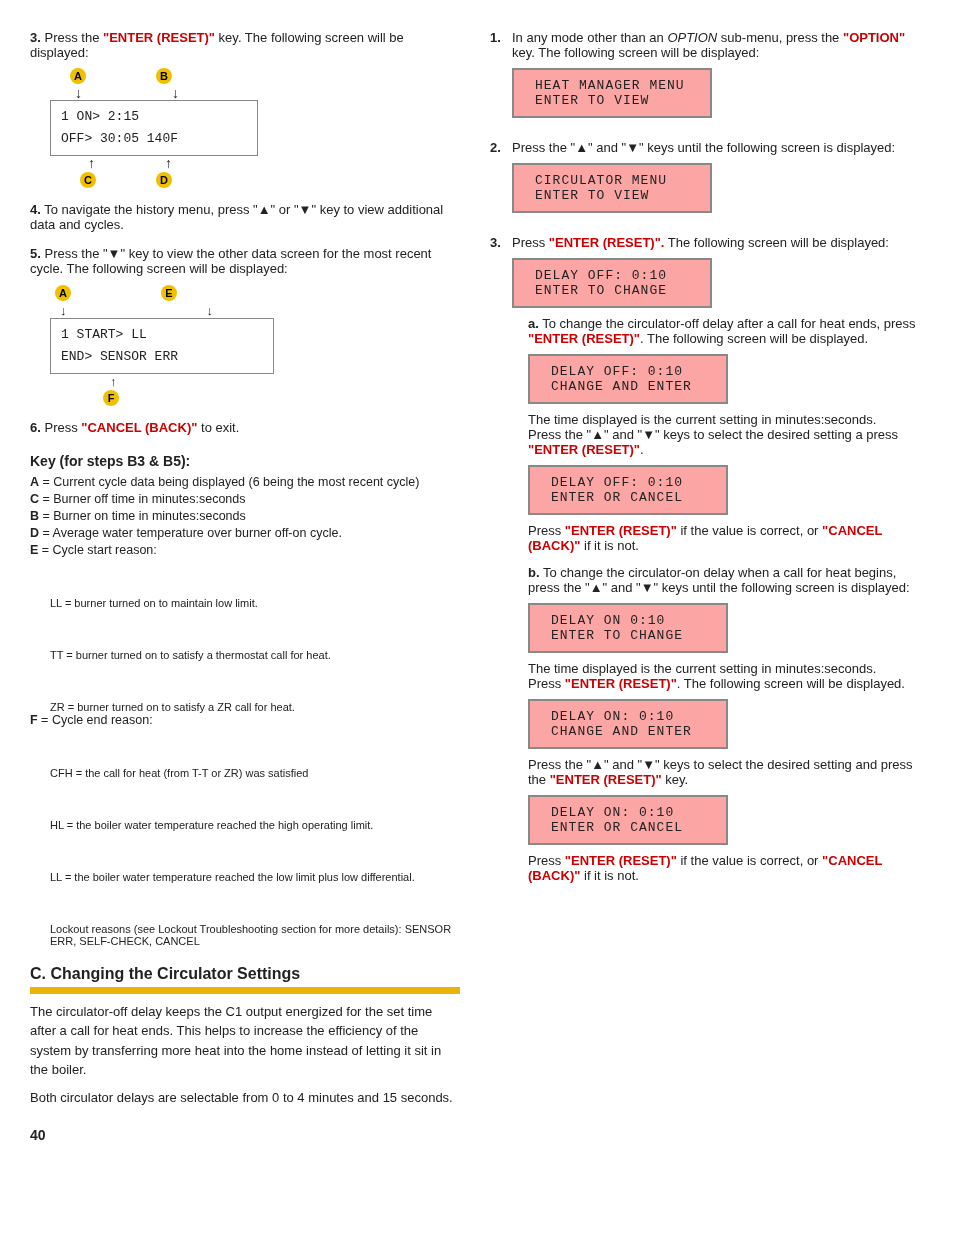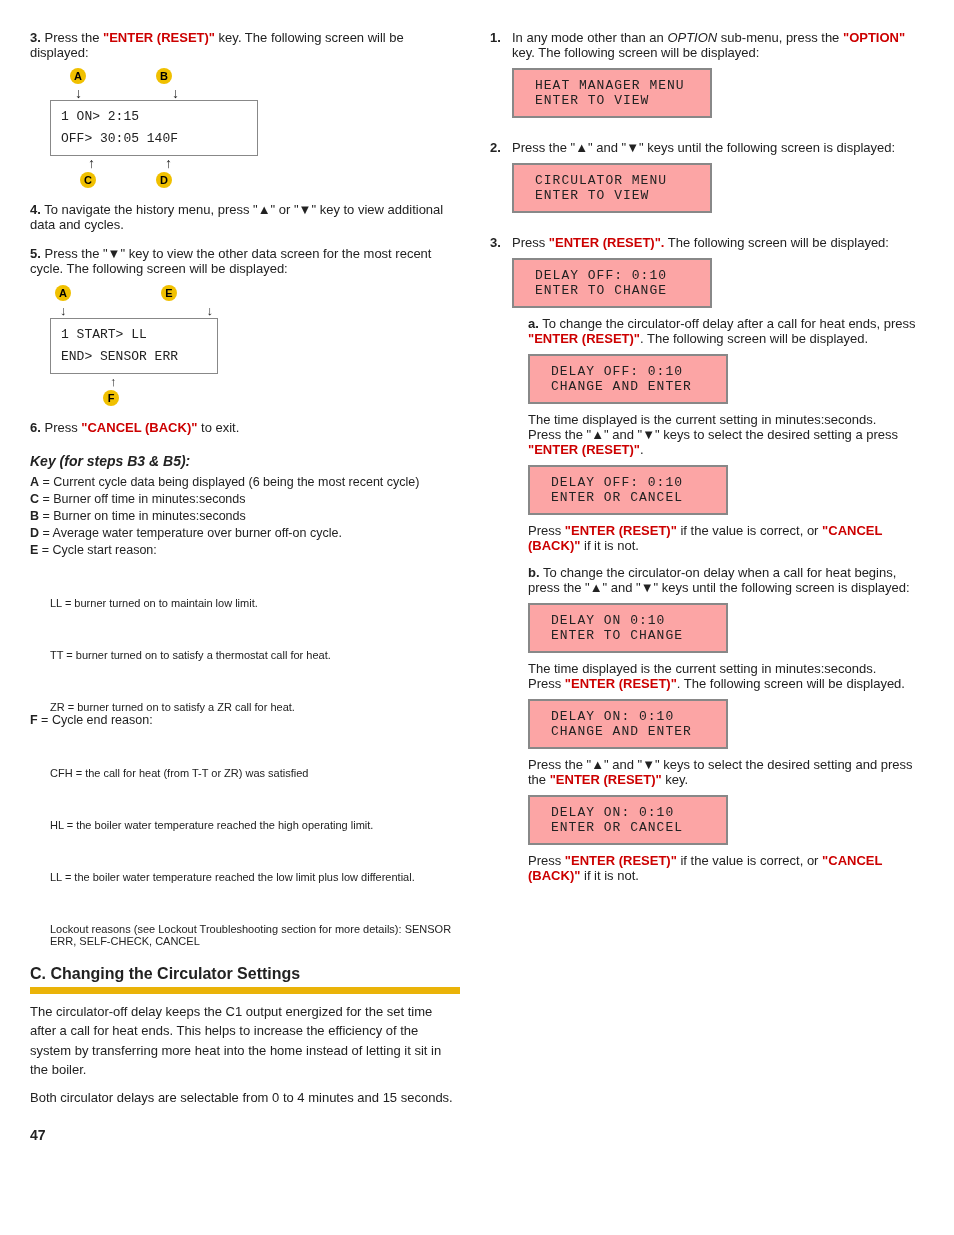--- a/index.html
+++ b/index.html
@@ -46,21 +46,20 @@
       min-width: 200px;
     }
     
     .key-section {
       margin-top: 18px;
     }
     .key-section .key-title {
       font-weight: bold;
       font-size: 14px;
       margin-bottom: 6px;
-      font-style: italic;
     }
     .key-entry {
       margin-bottom: 3px;
       font-size: 12.5px;
     }
     .key-letter {
       font-weight: bold;
     }
     .sub-entry {
       margin-left: 20px;
@@ -149,21 +148,21 @@
       width: 208px;
     }
     .diagram2 {
       border: 1px solid #888;
       padding: 5px 10px;
       font-family: 'Courier New', monospace;
       font-size: 13px;
       line-height: 1.7;
       display: inline-block;
       background: #fff;
-      width: 168px;
+      width: 224px;
     }
     .circle-label {
       display: inline-block;
       width: 16px;
       height: 16px;
       border-radius: 50%;
       background: #f0c000;
       text-align: center;
       line-height: 16px;
       font-size: 11px;
@@ -278,21 +277,21 @@
       <div class="sub-entry">LL = the boiler water temperature reached the low limit plus low differential.</div>
       <div class="sub-entry">Lockout reasons (see Lockout Troubleshooting section for more details): SENSOR ERR,  SELF-CHECK, CANCEL</div>
     </div>
 
     <div>
       <div class="section-heading">C. Changing the Circulator Settings</div>
       <p class="section-body">The circulator-off delay keeps the C1 output energized for the set time after a call for heat ends.  This helps to increase the efficiency of the system by transferring more heat into the home instead of letting it sit in the boiler.</p>
       <p class="section-body">Both circulator delays are selectable from 0 to 4 minutes and 15 seconds.</p>
     </div>
 
-    <div class="page-number">47</div>
+    <div class="page-number">40</div>
   </div>
 
   <div class="right-col">
 
     <ol class="main-list">
 
       <li>
         <span>In any mode other than an <em>OPTION</em> sub-menu, press the </span><span class="red-bold">"OPTION"</span><span> key.  The following screen will be displayed:</span>
         <div>
           <div class="lcd-box lcd-box-wide">

